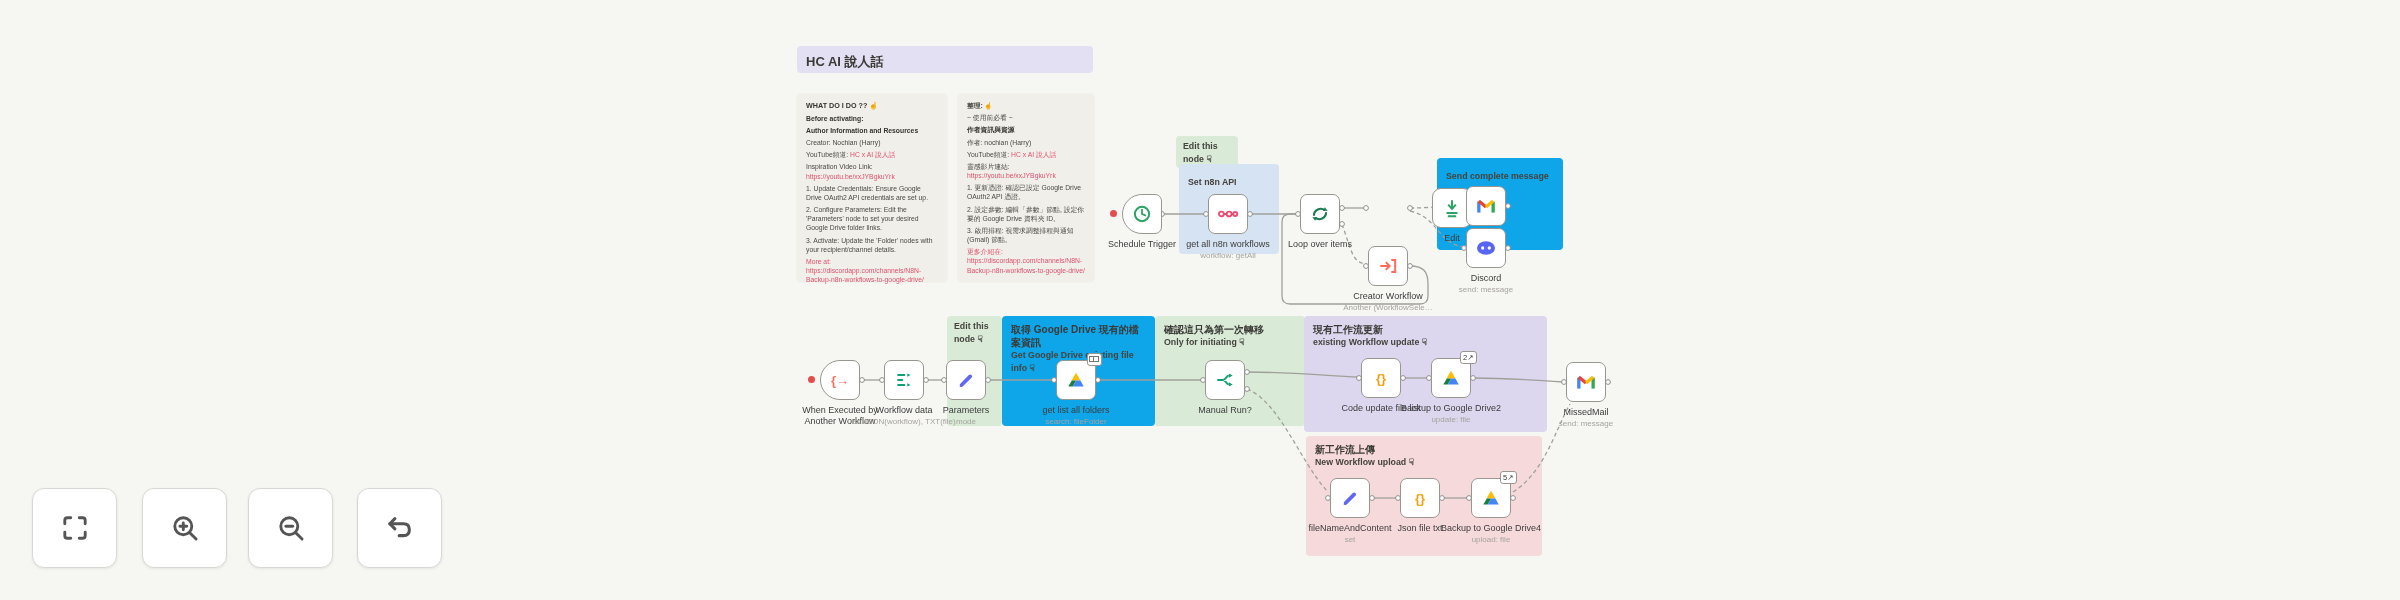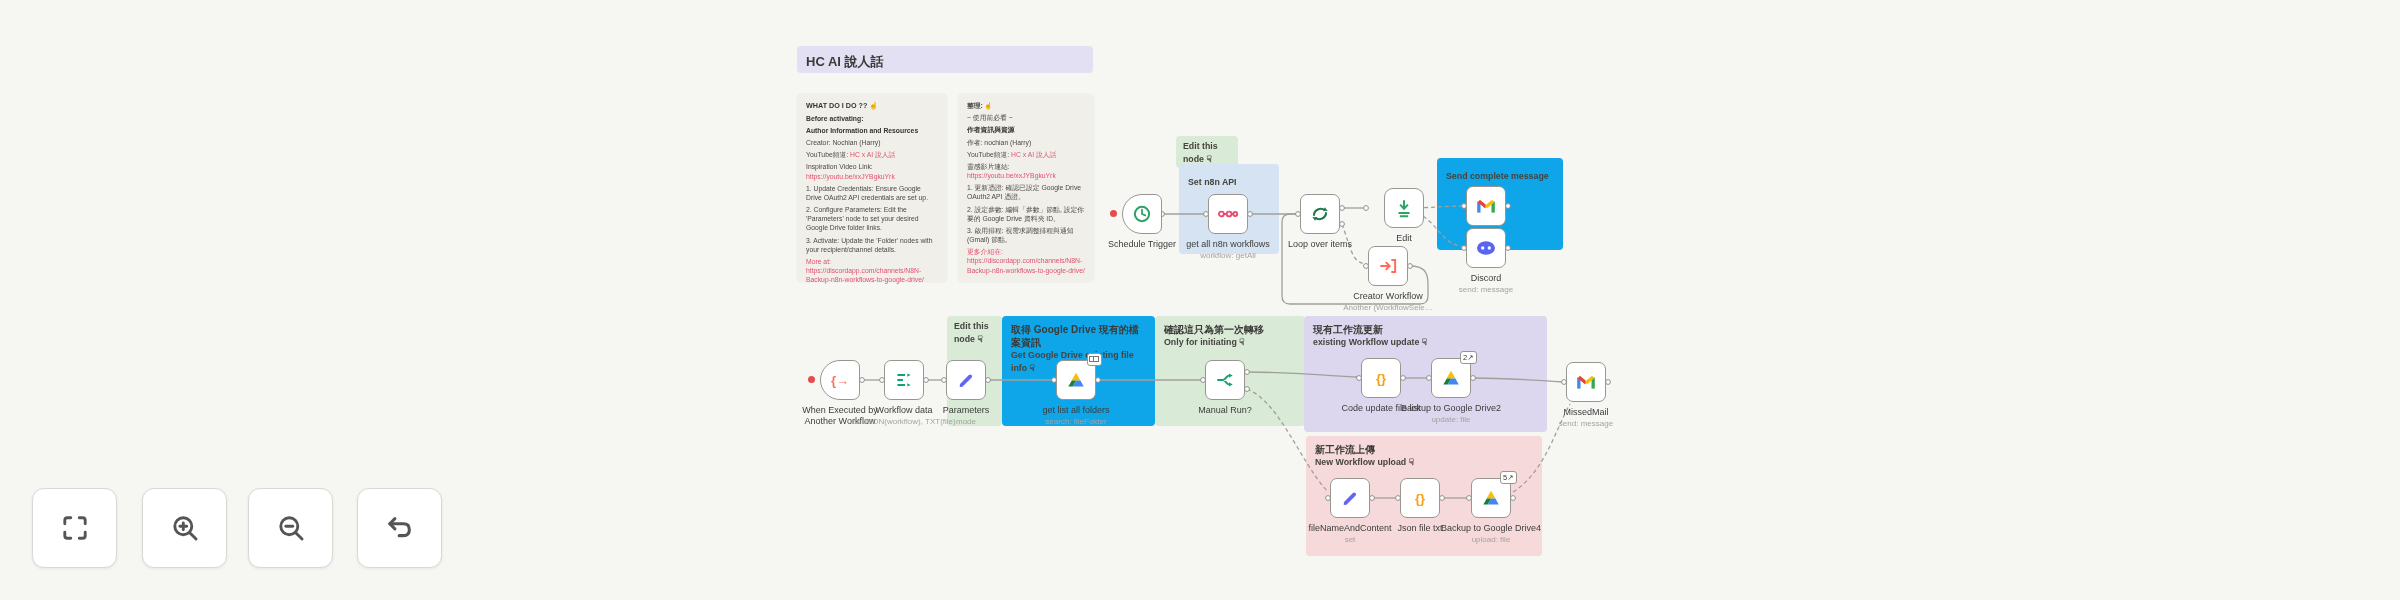--- a/index.html
+++ b/index.html
@@ -210,21 +210,21 @@
       <g stroke="#1d7a4f" stroke-width="1.9" fill="none">
         <path d="M4.5,11.5 a6,6 0 0 1 10,-4.6"></path>
           <path d="M15.5,8.5 a6,6 0 0 1 -10,4.6"></path>
       </g>
       <polygon points="12.8,6.8 17,7.2 14.4,3.8" fill="#1d7a4f"></polygon>
       <polygon points="7.2,13.2 3,12.8 5.6,16.2" fill="#1d7a4f"></polygon>
     </svg>
     <div class="nlabel">Loop over items</div>
   </div>
 
-  <div class="node" style="left:1384px;top:188px;border-radius:9px;">
+  <div class="node" style="left:1432px;top:188px;border-radius:9px;">
     <svg width="22" height="22" viewBox="0 0 20 20">
       <g stroke="#2aa364" stroke-width="1.8" fill="none">
         <path d="M10,3 V10 M6.5,7 L10,10.8 L13.5,7"></path>
           <path d="M5,14.5 h10 M6.2,17.5 h7.6"></path>
       </g>
     </svg>
     <div class="nlabel">Edit</div>
   </div>
 
   <div class="node" style="left:1368px;top:246px;">

